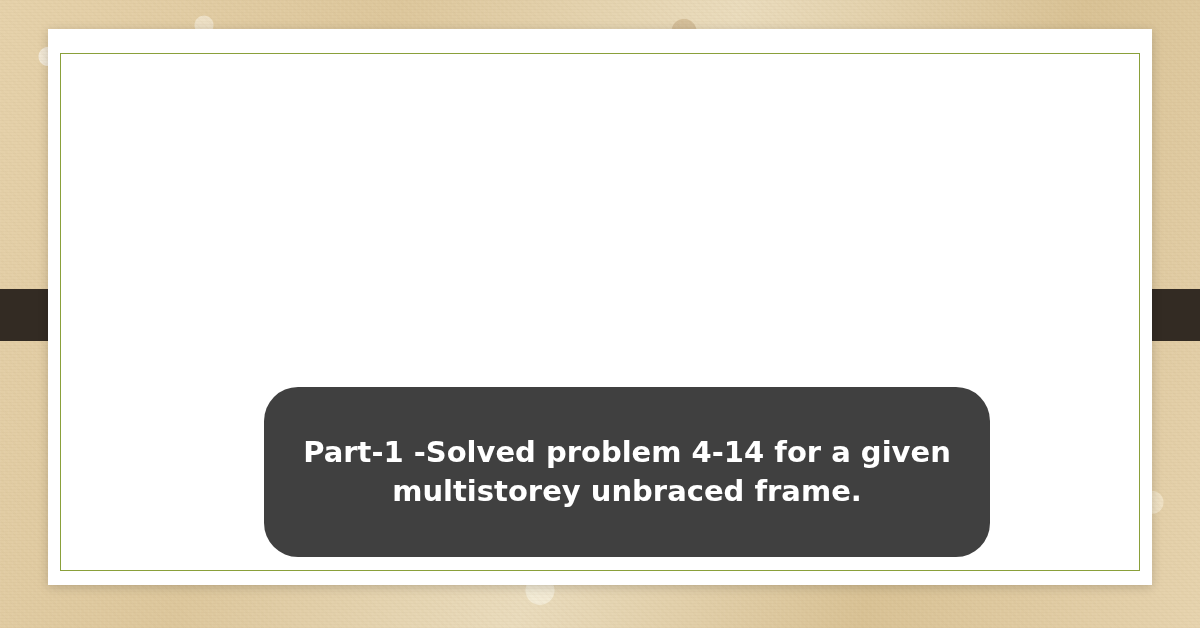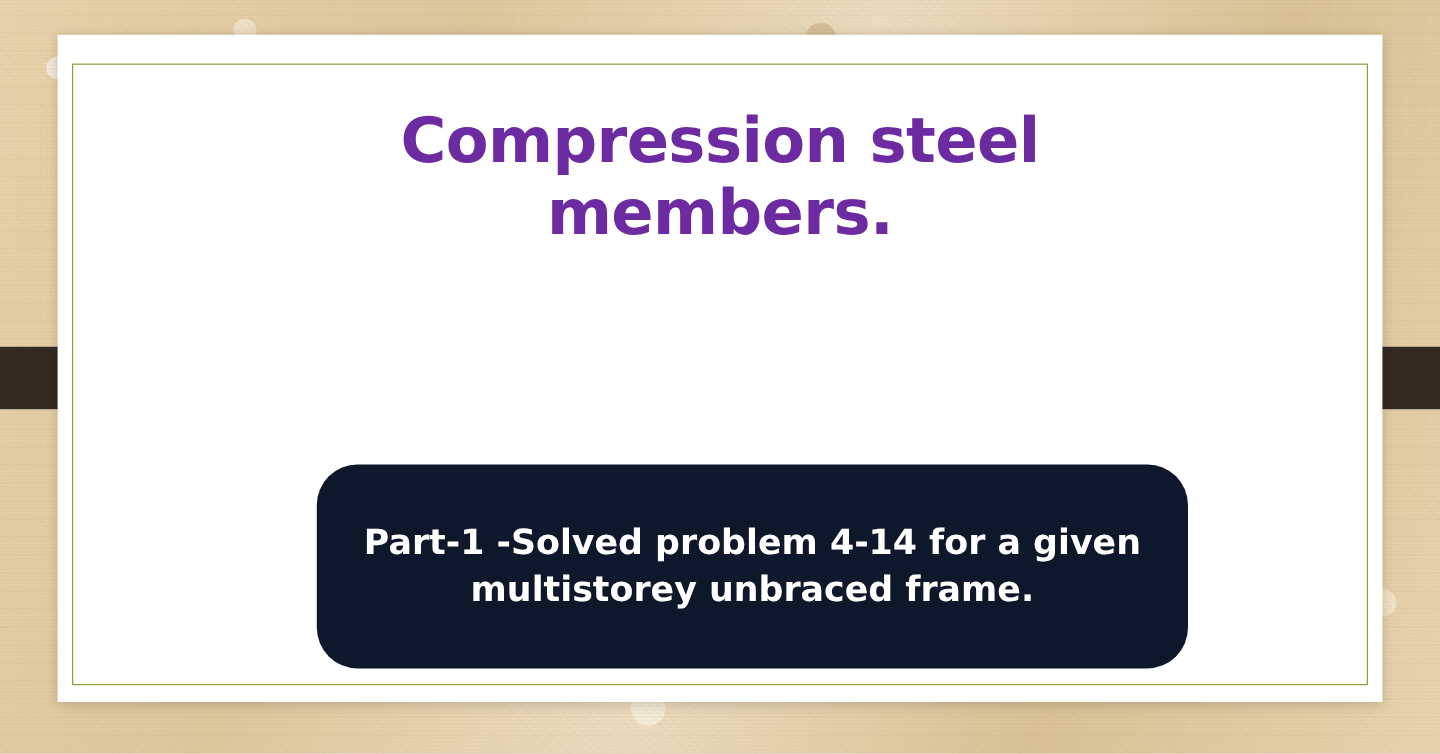--- a/index.html
+++ b/index.html
@@ -119,21 +119,21 @@
     line-height: 1.2;
     margin-top: 18px;
   }
 
   .desc-badge {
     position: absolute;
     left: 216px;
     top: 358px;
     width: 726px;
     height: 170px;
-    background: #0f172a;
+    background: #404040;
     border-radius: 34px;
     display: flex;
     align-items: center;
     justify-content: center;
     box-sizing: border-box;
     padding: 0 34px;
   }
   .desc-badge-text {
     color: #ffffff;
     text-align: center;
@@ -151,21 +151,20 @@
   <div class="bg-texture"></div>
   <div class="bg-noise"></div>
 
   <div class="side-tab left"></div>
   <div class="side-tab right"></div>
 
   <div class="card">
     <div class="card-inner-border"></div>
 
     <div class="card-content">
-      <h1 class="title">Compression steel members.</h1>
 
     </div>
 
     <div class="desc-badge">
       <span class="desc-badge-text">Part-1 -Solved problem 4-14 for a given multistorey unbraced frame.</span>
     </div>
   </div>
 
 </div>
 

